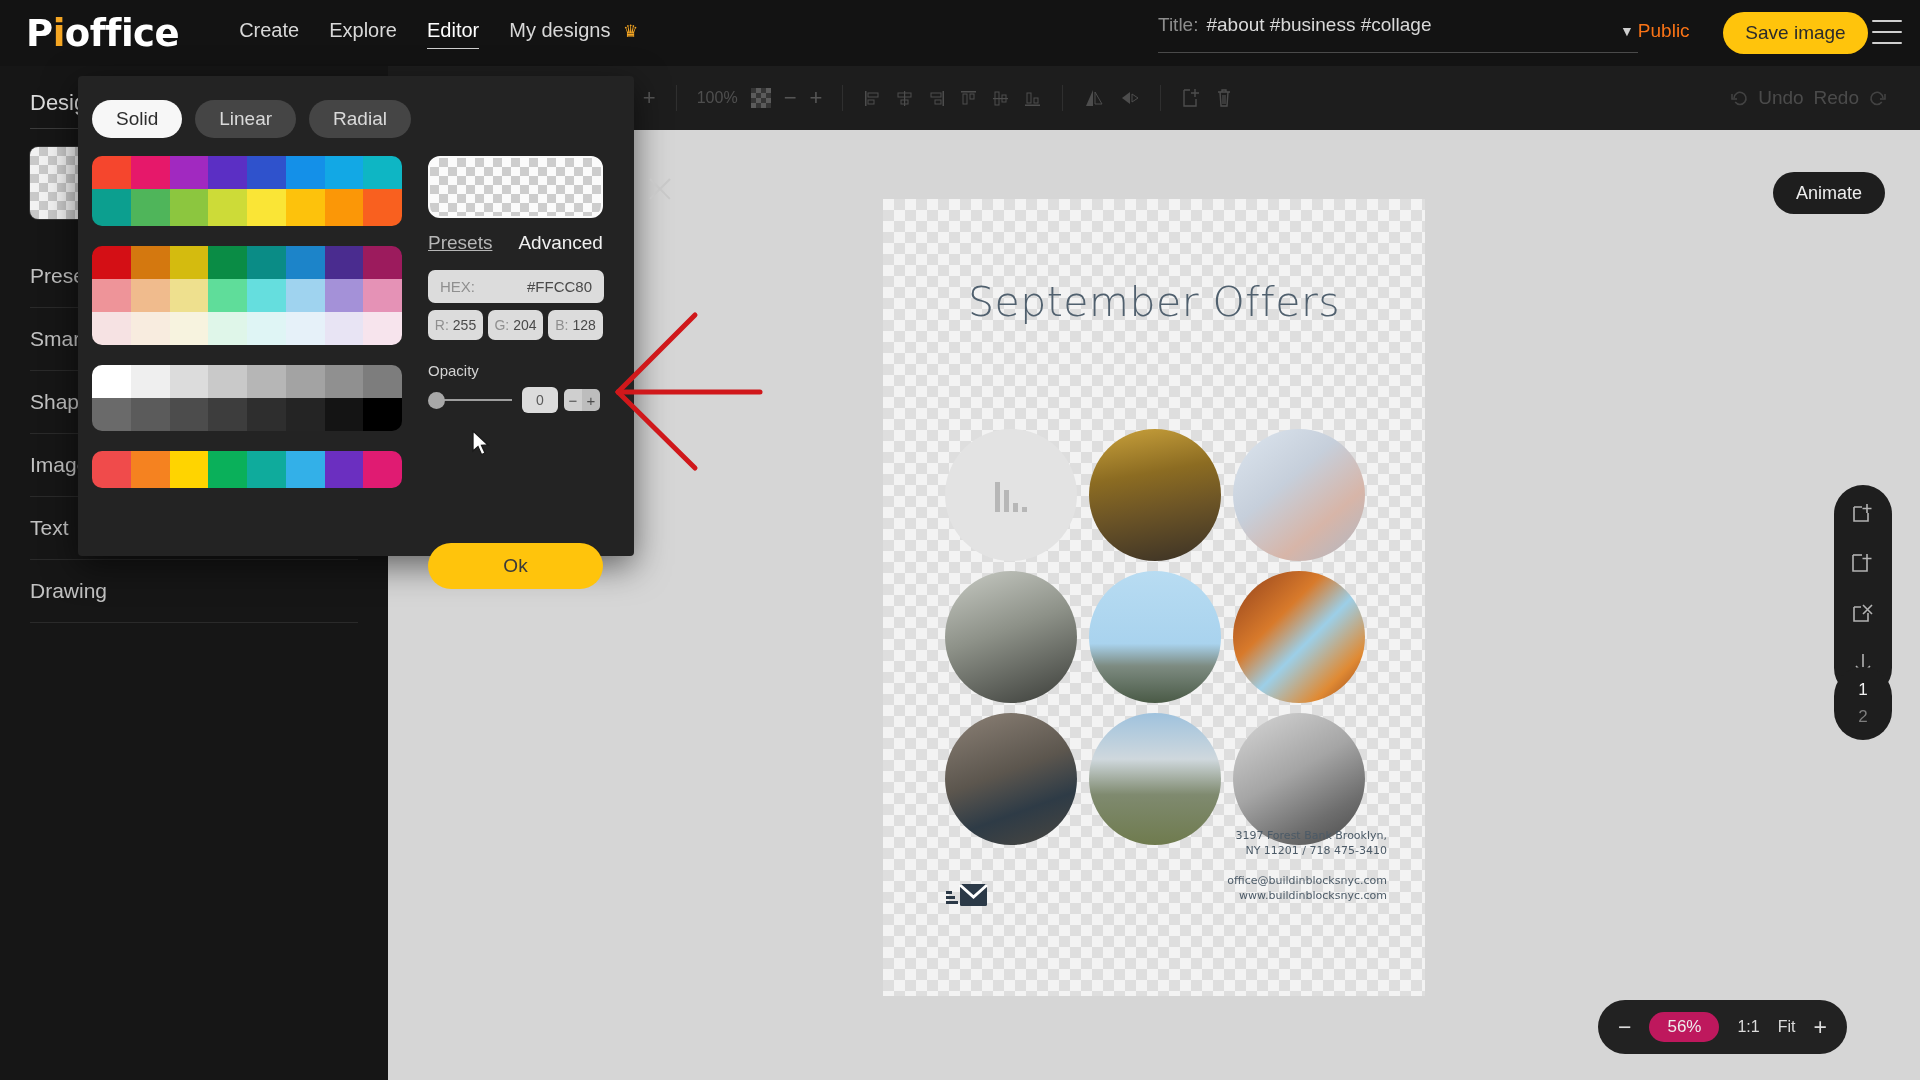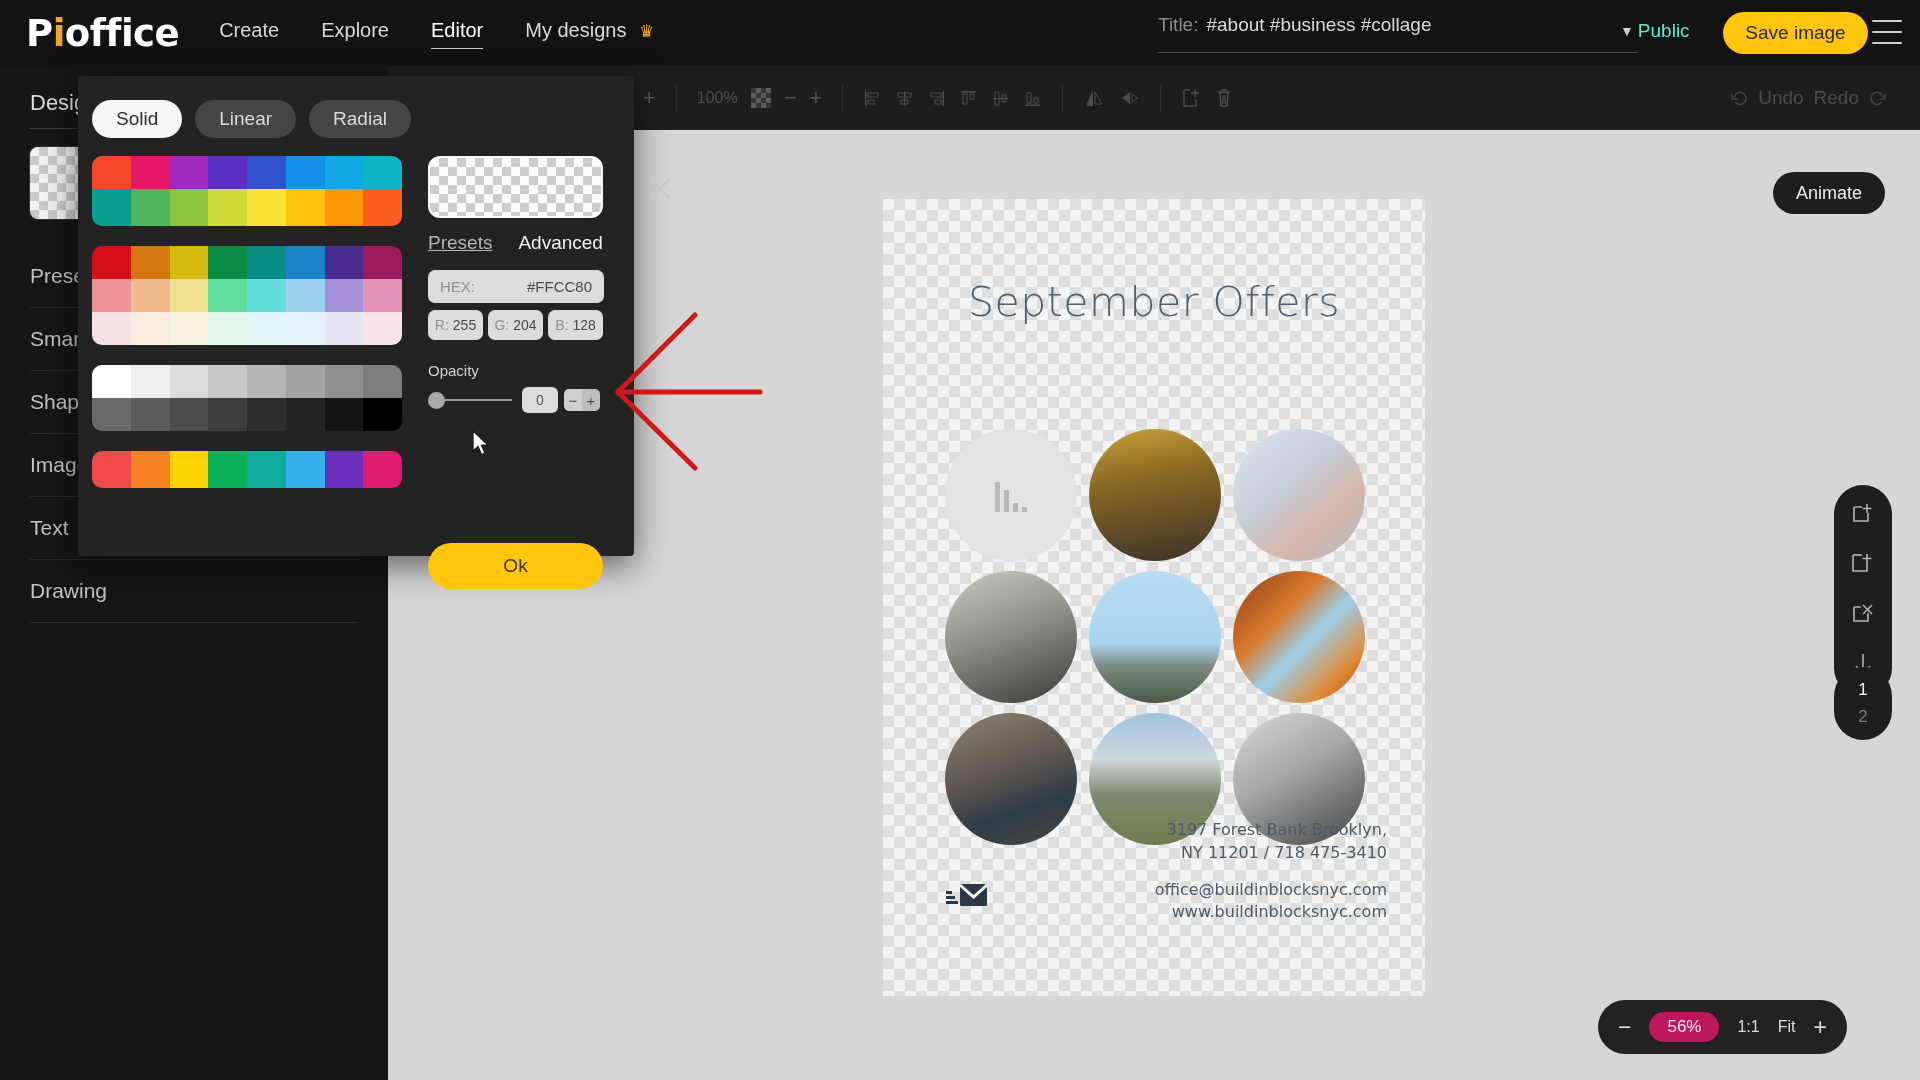--- a/index.html
+++ b/index.html
@@ -18,21 +18,21 @@
     background: #131313; z-index: 60;
     display: flex; align-items: center;
   }
   .logo {
     margin-left: 26px; color: #ffffff;
     font-size: 37px; font-weight: 700; letter-spacing: -0.5px;
     font-family: "DejaVu Sans", sans-serif;
     display: flex; align-items: baseline;
   }
   .logo .dot-i { color: #f5a623; }
-  .nav { display: flex; align-items: flex-end; margin-left: 40px; gap: 42px; }
+  .nav { display: flex; align-items: flex-end; margin-left: 60px; gap: 30px; }
   .nav-item {
     color: #d8d8d8; font-size: 20px; cursor: pointer;
     padding-bottom: 5px; position: relative; white-space: nowrap;
   }
   .nav-item.active { color: #fff; }
   .nav-item.active::after {
     content: ""; position: absolute; left: 0; right: 0; bottom: -2px;
     height: 1.5px; background: #cfcfcf;
   }
   .crown { color: #f5a623; font-size: 17px; margin-left: 7px; }
@@ -43,21 +43,21 @@
     border-bottom: 1px solid #4a4a4a; padding-bottom: 16px;
   }
   .title-label { color: #8d8d8d; font-size: 19px; margin-right: 8px; }
   .title-value { color: #d9d9d9; font-size: 19px; }
 
   .public-wrap {
     position: absolute; left: 1620px; top: 20px;
     display: flex; align-items: center; gap: 4px; cursor: pointer;
   }
   .caret { color: #cfcfcf; font-size: 14px; }
-  .public-text { color: #5eead4; font-size: 19px; }
+  .public-text { color: #f97316; font-size: 19px; }
 
   .save-btn {
     position: absolute; left: 1723px; top: 12px;
     width: 145px; height: 42px; border-radius: 21px;
     background: #ffc40c; color: #2b2b2b;
     font-size: 19px; border: none; cursor: pointer;
     font-family: "Liberation Sans", sans-serif;
   }
   .hamburger {
     position: absolute; left: 1872px; top: 20px;
@@ -256,23 +256,23 @@
   .c2 { background: linear-gradient(170deg,#caa23c 0%,#8c6c22 35%,#6d5526 60%,#3a3126 100%); }
   .c3 { background: linear-gradient(140deg,#dde6ef 0%,#c6cfdb 40%,#d7b5a8 70%,#aeb8c6 100%); }
   .c4 { background: linear-gradient(160deg,#c8cbc4 0%,#8d9188 45%,#3a3c38 100%); }
   .c5 { background: linear-gradient(180deg,#b8dcf2 0%,#a9d3ee 55%,#7d8b81 72%,#4a5a46 100%); }
   .c6 { background: linear-gradient(135deg,#8f3f1c 0%,#d87a2b 35%,#9ccfe8 55%,#e08a33 80%,#8a3b18 100%); }
   .c7 { background: linear-gradient(160deg,#8d8277 0%,#5c564e 45%,#2e3b46 70%,#4b4740 100%); }
   .c8 { background: linear-gradient(180deg,#9fc2dd 0%,#cfd8dd 35%,#7f8a6f 62%,#6f7b4e 100%); }
   .c9 { background: linear-gradient(150deg,#d8d8d8 0%,#a5a5a5 45%,#6e6e6e 75%,#494949 100%); }
 
   .addr {
-    position: absolute; right: 38px; bottom: 72px;
+    position: absolute; right: 38px; bottom: 92px;
     text-align: right; color: #4b5a67;
-    font-family: "DejaVu Sans", sans-serif; font-size: 16px;
+    font-family: "DejaVu Sans", sans-serif; font-size: 11px;
     line-height: 1.42;
   }
   .addr .gap { height: 14px; }
   .mail-icon { position: absolute; left: 62px; bottom: 82px; }
 
   
   .animate-btn {
     position: absolute; left: 1773px; top: 172px;
     width: 112px; height: 42px; border-radius: 21px;
     background: #1e1e1e; color: #ededed; font-size: 18px;

